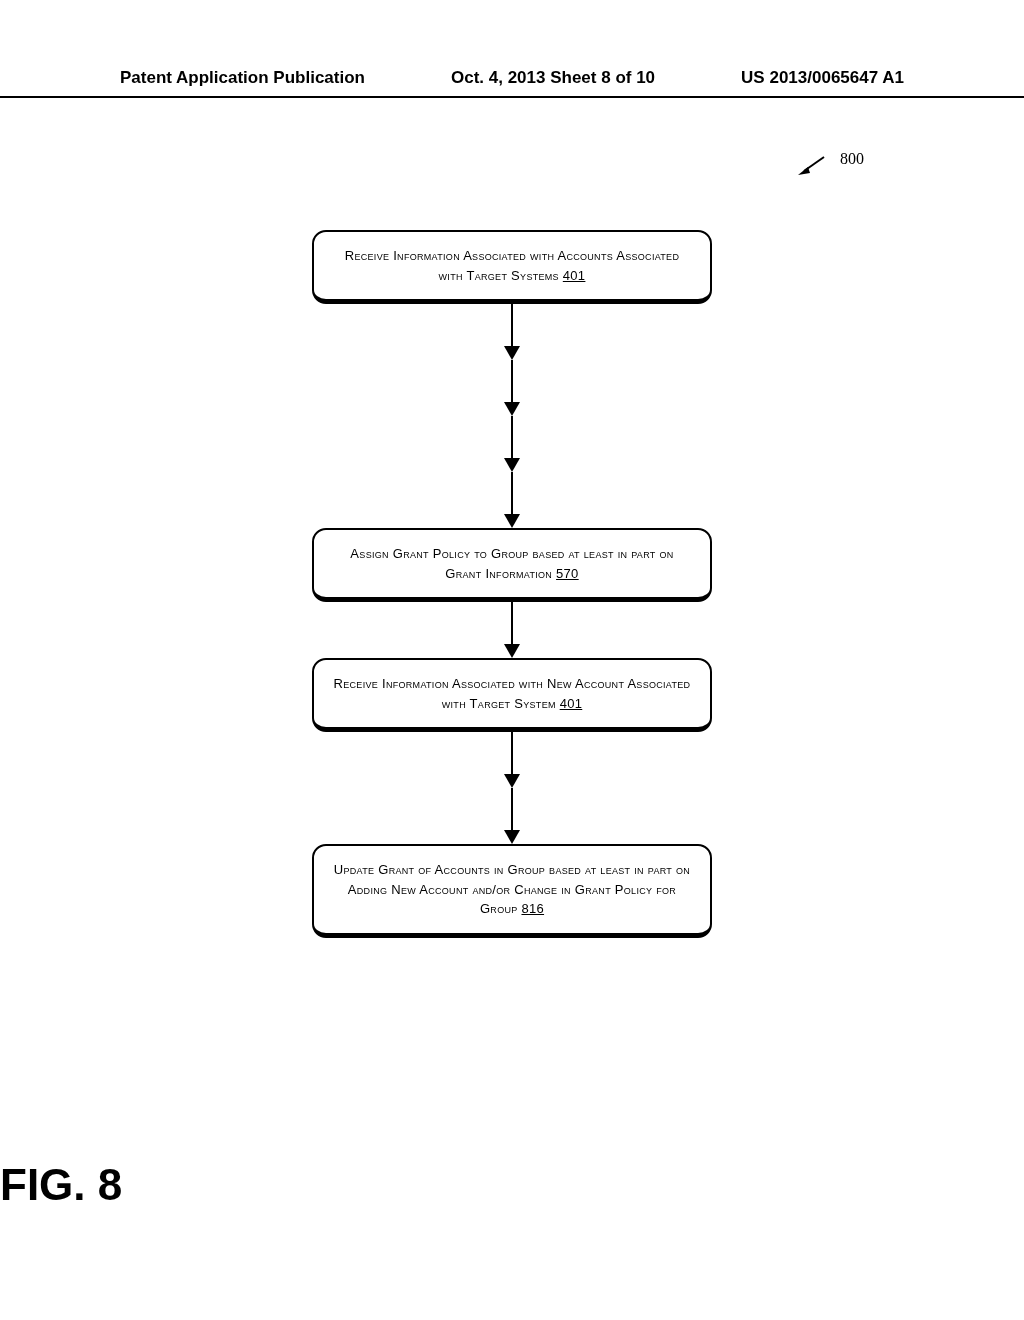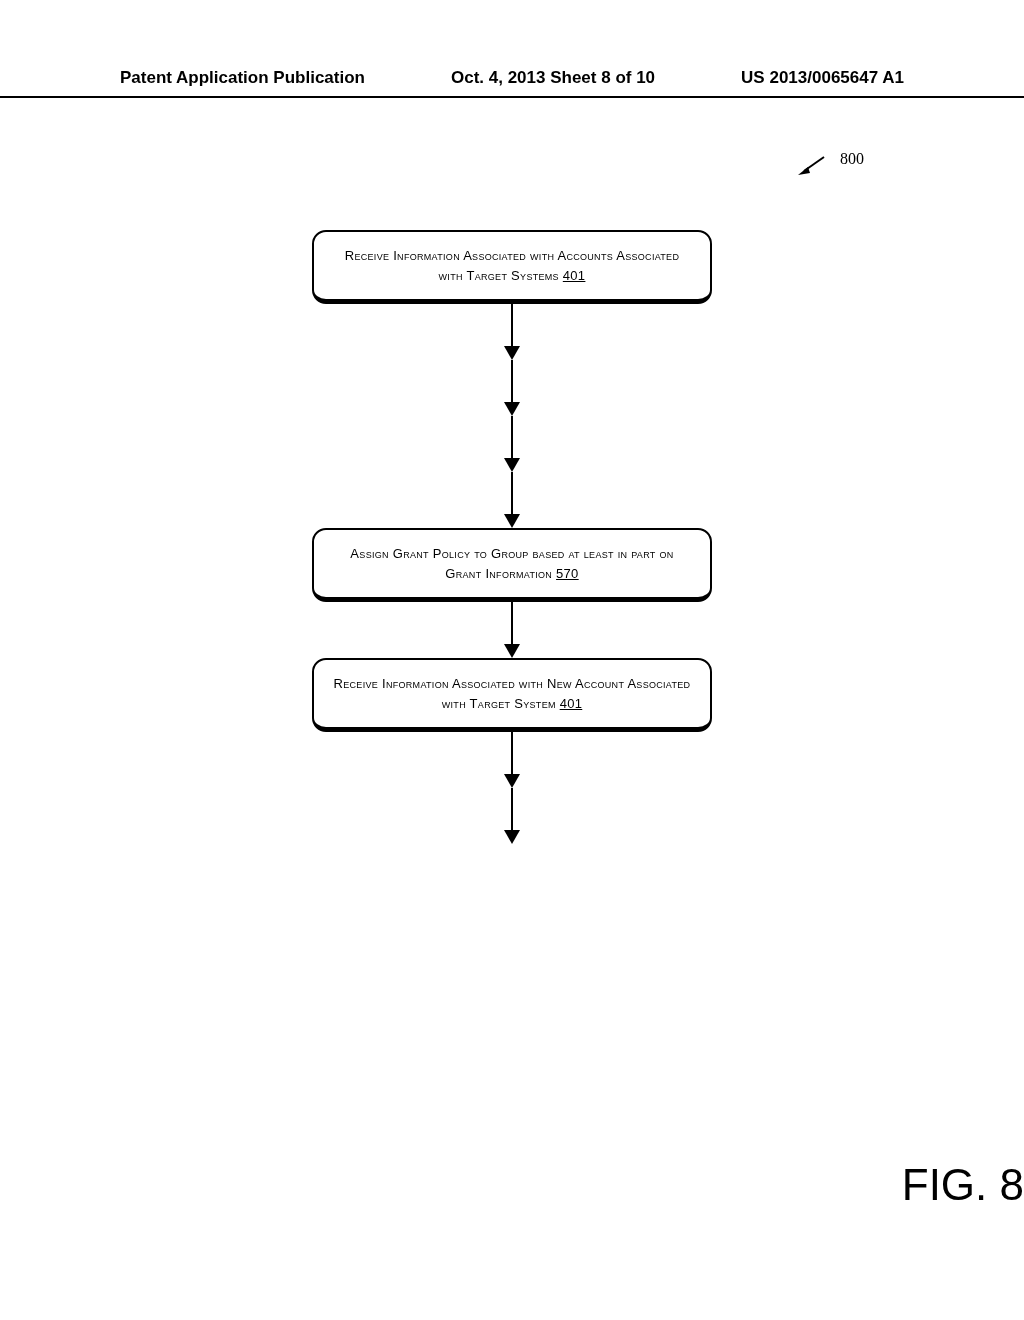--- a/index.html
+++ b/index.html
@@ -82,23 +82,23 @@
     border-left: 8px solid transparent;
     border-right: 8px solid transparent;
     border-top: 14px solid #000;
   }
 
   .figure-caption {
     position: absolute;
     bottom: 110px;
     left: 0;
     right: 0;
-    text-align: right;
+    text-align: left;
     font-size: 44px;
-    font-weight: normal;
+    font-weight: bold;
     font-family: Arial, Helvetica, sans-serif;
   }
 </style>
 </head>
 <body>
 
 <div class="header">
   <div>Patent Application Publication</div>
   <div>Oct. 4, 2013  Sheet 8 of 10</div>
   <div>US 2013/0065647 A1</div>
@@ -151,15 +151,19 @@
   <div class="connector">
       <div class="line"></div>
       <div class="head"></div>
     </div>
 
   <div class="connector">
       <div class="line"></div>
       <div class="head"></div>
     </div>
 
+  <div class="step">
+    <span>Update Grant of Accounts in Group based at least in part on Adding New Account and/or Change in Grant Policy for Group</span>
+    <span class="ref">816</span>
+  </div>
 </div>
 
 <div class="figure-caption">FIG. 8</div>
 
 </body></html>

